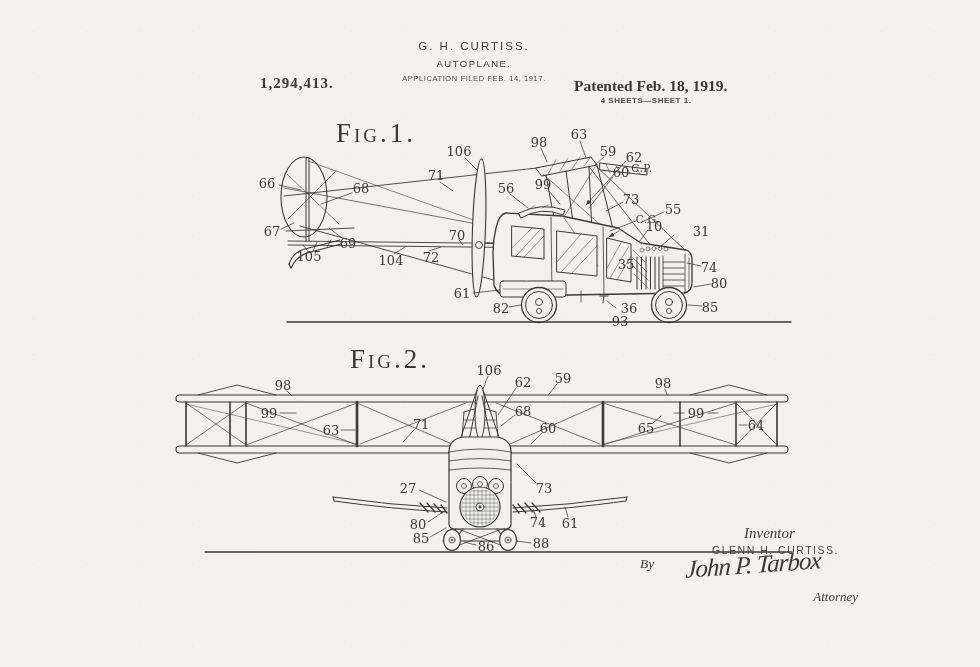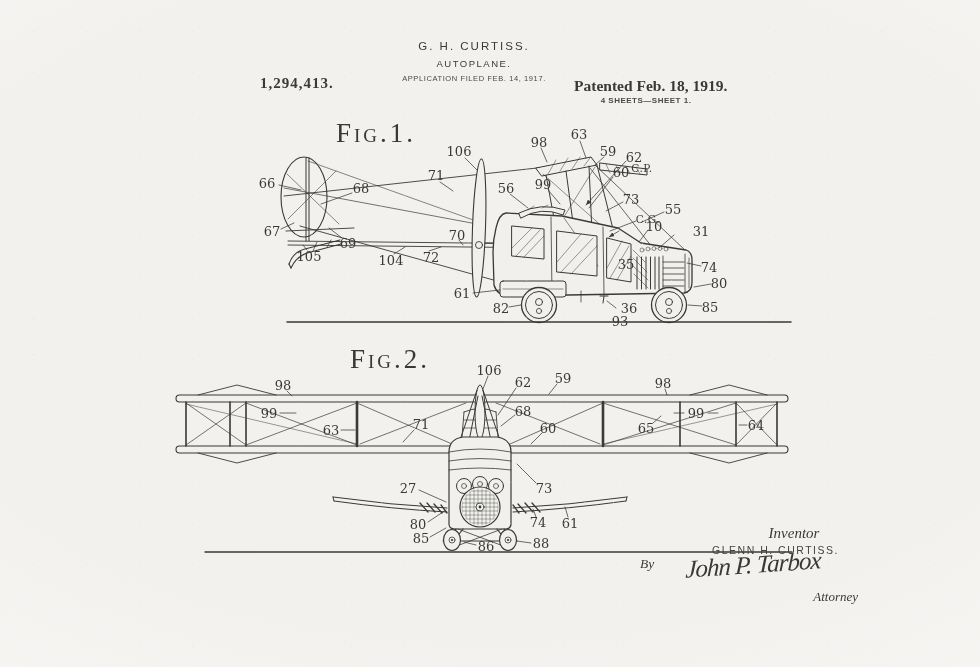--- a/index.html
+++ b/index.html
@@ -35,21 +35,21 @@
   .ink{stroke:var(--ink);fill:none;stroke-linecap:round;stroke-linejoin:round;}
   .fillpaper{fill:var(--paper);}
   
   .lbl{
     position:absolute;transform:translate(-50%,-50%);
     font-family:"DejaVu Serif",serif;font-size:13px;color:var(--ink);
     white-space:nowrap;line-height:1;
   }
   .lbl.small{font-size:10.5px;letter-spacing:.5px;}
   
-  .sig-inventor{left:744px;top:525px;width:100px;text-align:center;font-style:italic;font-size:15px;}
+  .sig-inventor{left:744px;top:525px;width:100px;font-style:italic;font-size:15px;}
   .sig-name{left:698px;top:544px;width:155px;text-align:center;font-family:"Liberation Sans",sans-serif;font-size:10.5px;letter-spacing:1.5px;color:#44433f;}
   .sig-by{left:640px;top:556px;font-style:italic;font-size:13.5px;}
   .sig-script{
     left:658px;top:551px;width:190px;text-align:center;
     font-style:italic;font-size:25px;letter-spacing:-1px;
     transform:rotate(-4deg) skewX(-6deg);
   }
   .sig-attorney{left:768px;top:589px;width:90px;text-align:right;font-style:italic;font-size:13px;}
 </style>
 </head>

